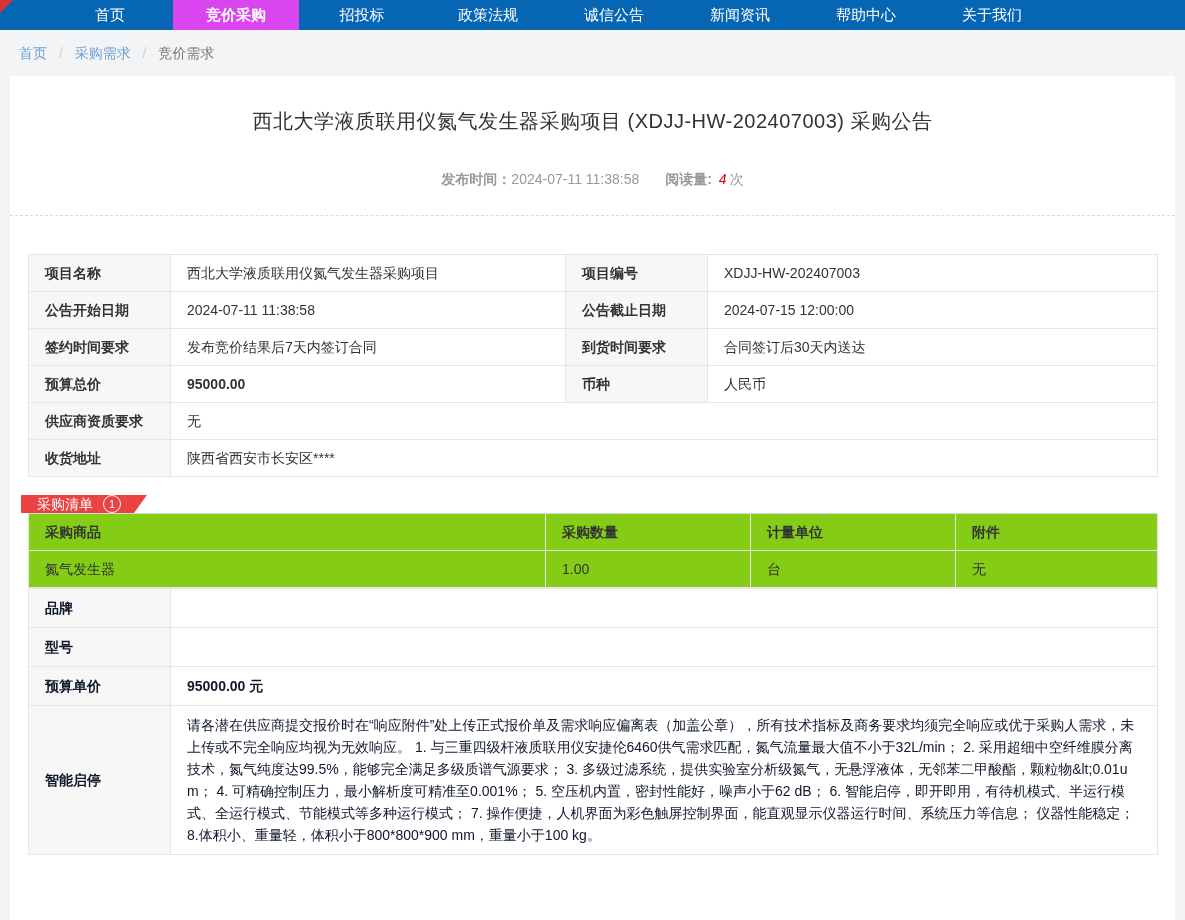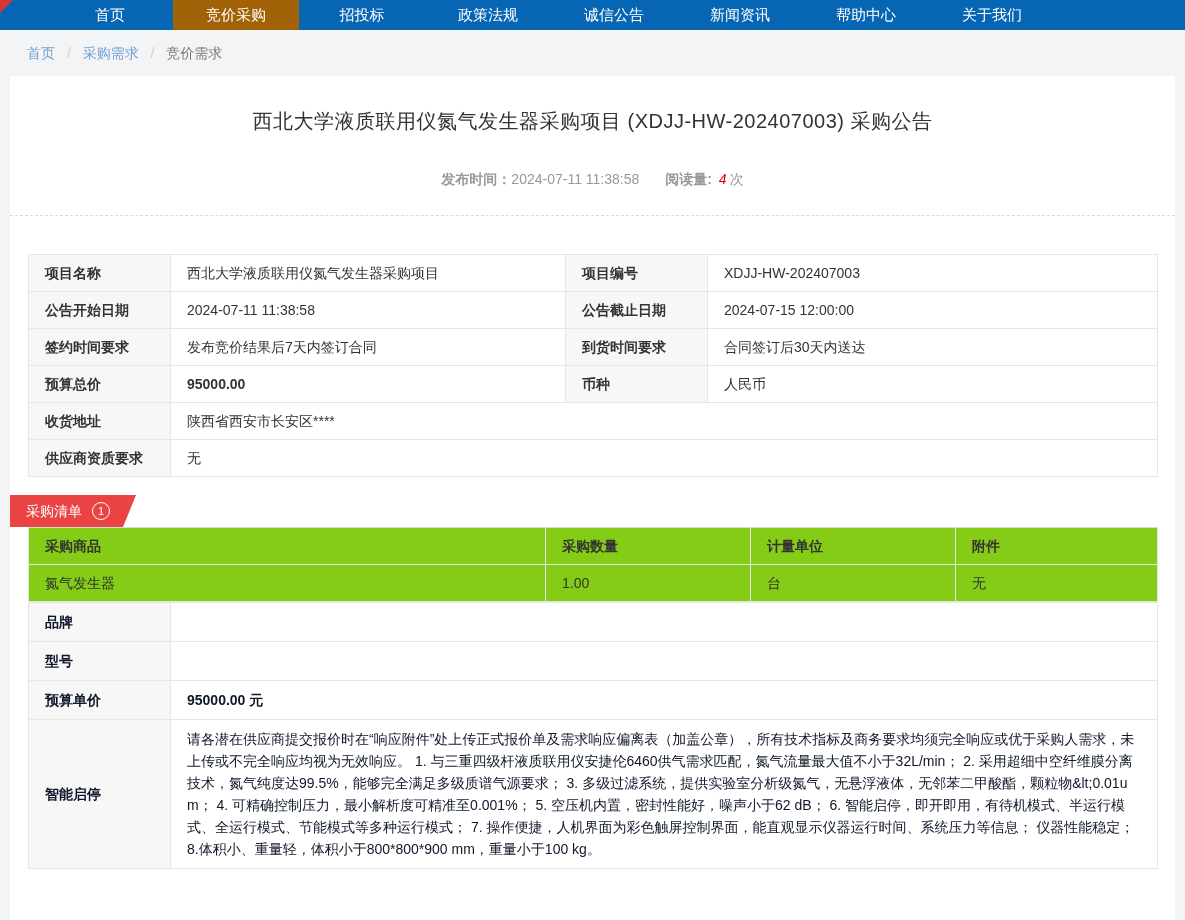--- a/index.html
+++ b/index.html
@@ -16,24 +16,24 @@
     position:relative;
   }
   .corner-flag{
     position:absolute;left:0;top:0;width:0;height:0;
     border-top:13px solid #d93535;border-right:13px solid transparent;
   }
   .nav-item{
     width:126px;text-align:center;color:#fff;font-size:15px;
     line-height:30px;cursor:pointer;white-space:nowrap;
   }
-  .nav-item.active{background:#a16207;}
+  .nav-item.active{background:#d946ef;font-weight:bold;}
   
   .breadcrumb{
-    padding:15px 0 13px 27px;font-size:14px;color:#c9c9c9;
+    padding:15px 0 13px 19px;font-size:14px;color:#c9c9c9;
   }
   .breadcrumb .crumb-link{color:#6da1d4;text-decoration:none;cursor:pointer;}
   .breadcrumb .crumb-current{color:#777;}
   .breadcrumb .sep{margin:0 8px;color:#cfcfcf;}
   
   .card{
     margin:0 10px;background:#fff;min-height:848px;
   }
   .title-wrap{
     padding-top:32px;border-bottom:1px dashed #dcdcdc;
@@ -54,24 +54,24 @@
   .details-table{margin:38px 18px 0 18px;width:1129px;}
   .details-table td{
     border:1px solid #e6e6e6;font-size:14px;color:#333;
     padding:8px 16px;line-height:20px;vertical-align:middle;
     word-break:break-all;
   }
   td.lbl{background:#f7f7f7;font-weight:bold;}
   .red-val{color:#e60012;font-weight:bold;}
   
   .pl-tag{
-    margin:18px 18px 0 0;
+    margin:18px 18px 0 11px;
     display:inline-flex;align-items:center;
     background:#ea4343;color:#fff;font-size:14px;
-    height:32px;line-height:28px;
+    height:18px;line-height:28px;
     padding:0 26px 0 16px;
     clip-path:polygon(0 0,100% 0,calc(100% - 13px) 100%,0 100%);
   }
   .pl-badge{
     display:inline-block;width:16px;height:16px;line-height:16px;
     border:1px solid #fff;border-radius:50%;text-align:center;
     font-size:11px;margin-left:10px;
   }
   .items-table{margin:0 18px;width:1129px;}
   .items-table td{
@@ -147,26 +147,26 @@
       <td class="lbl">到货时间要求</td>
       <td>合同签订后30天内送达</td>
     </tr>
     <tr>
       <td class="lbl">预算总价</td>
       <td class="red-val">95000.00</td>
       <td class="lbl">币种</td>
       <td>人民币</td>
     </tr>
     <tr>
+      <td class="lbl">供应商资质要求</td>
+      <td colspan="3">无</td>
+    </tr>
+    <tr>
       <td class="lbl">收货地址</td>
       <td colspan="3">陕西省西安市长安区****</td>
-    </tr>
-    <tr>
-      <td class="lbl">供应商资质要求</td>
-      <td colspan="3">无</td>
     </tr>
   </tbody>
     </table>
 
   
   <div class="pl-tag">
     <span>采购清单</span>
     <span class="pl-badge">1</span>
   </div>
 

